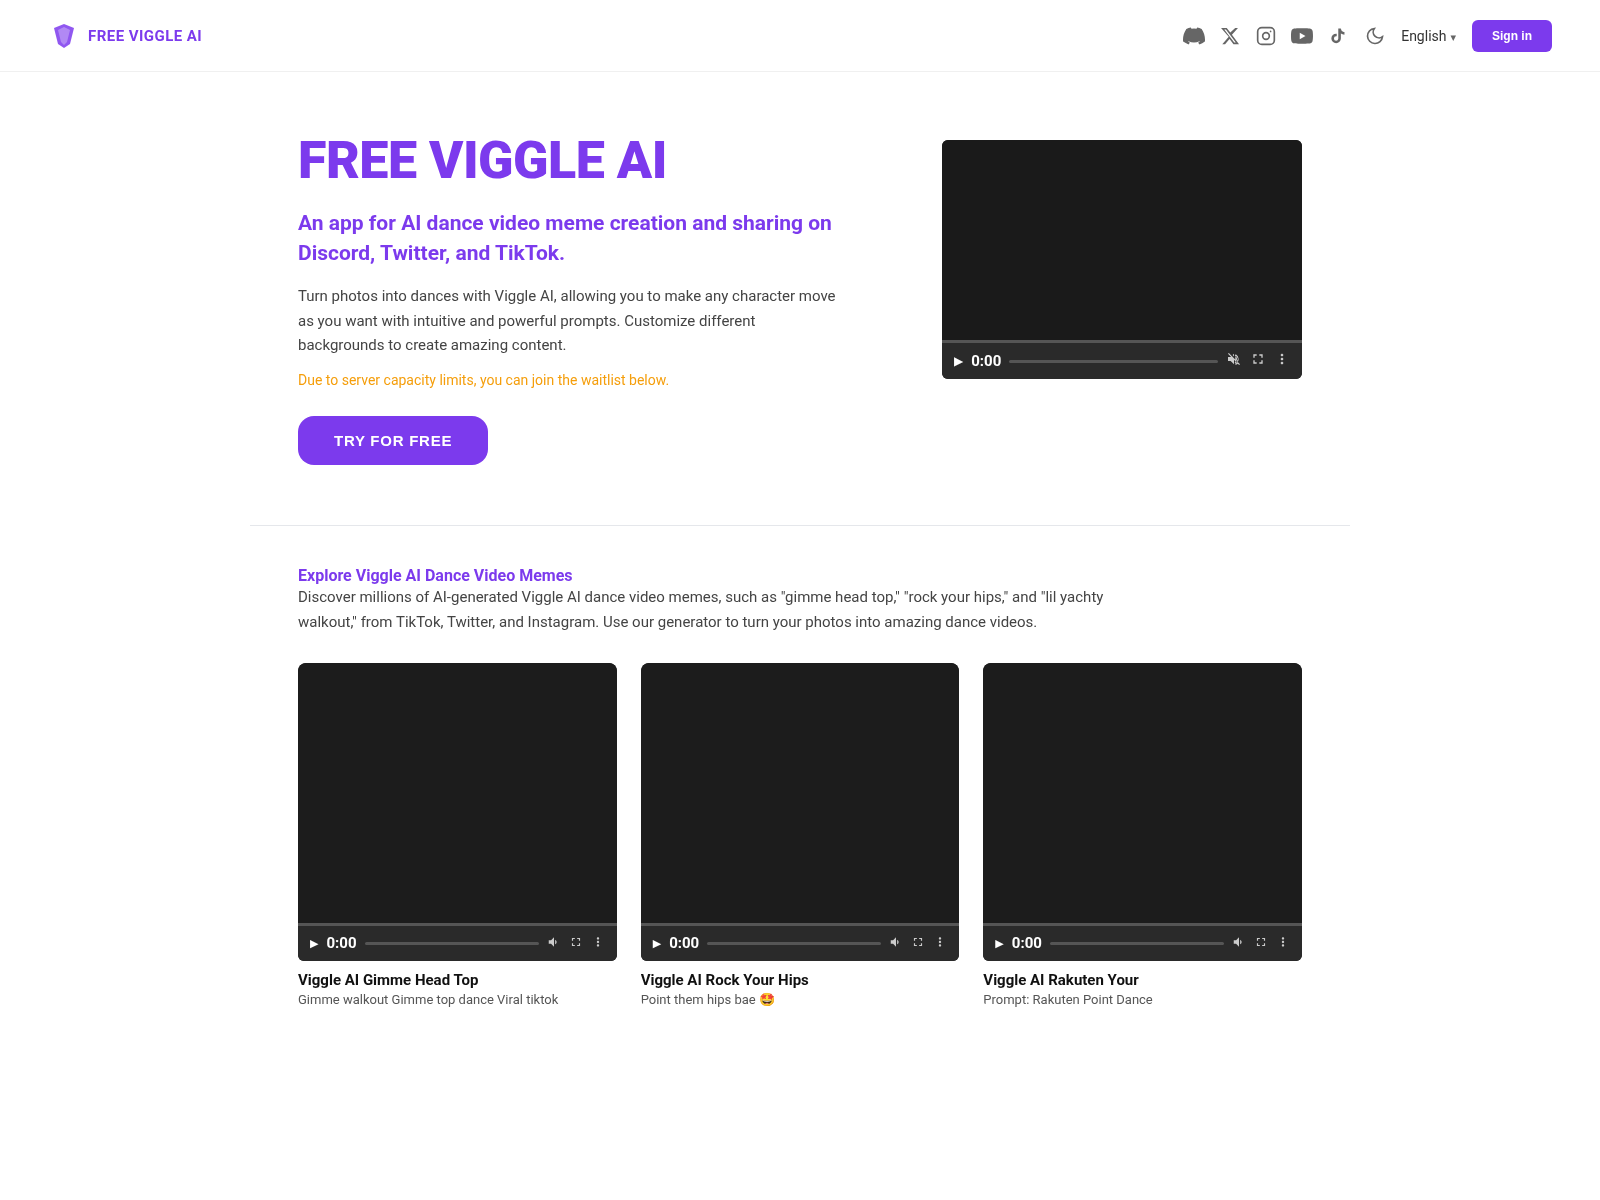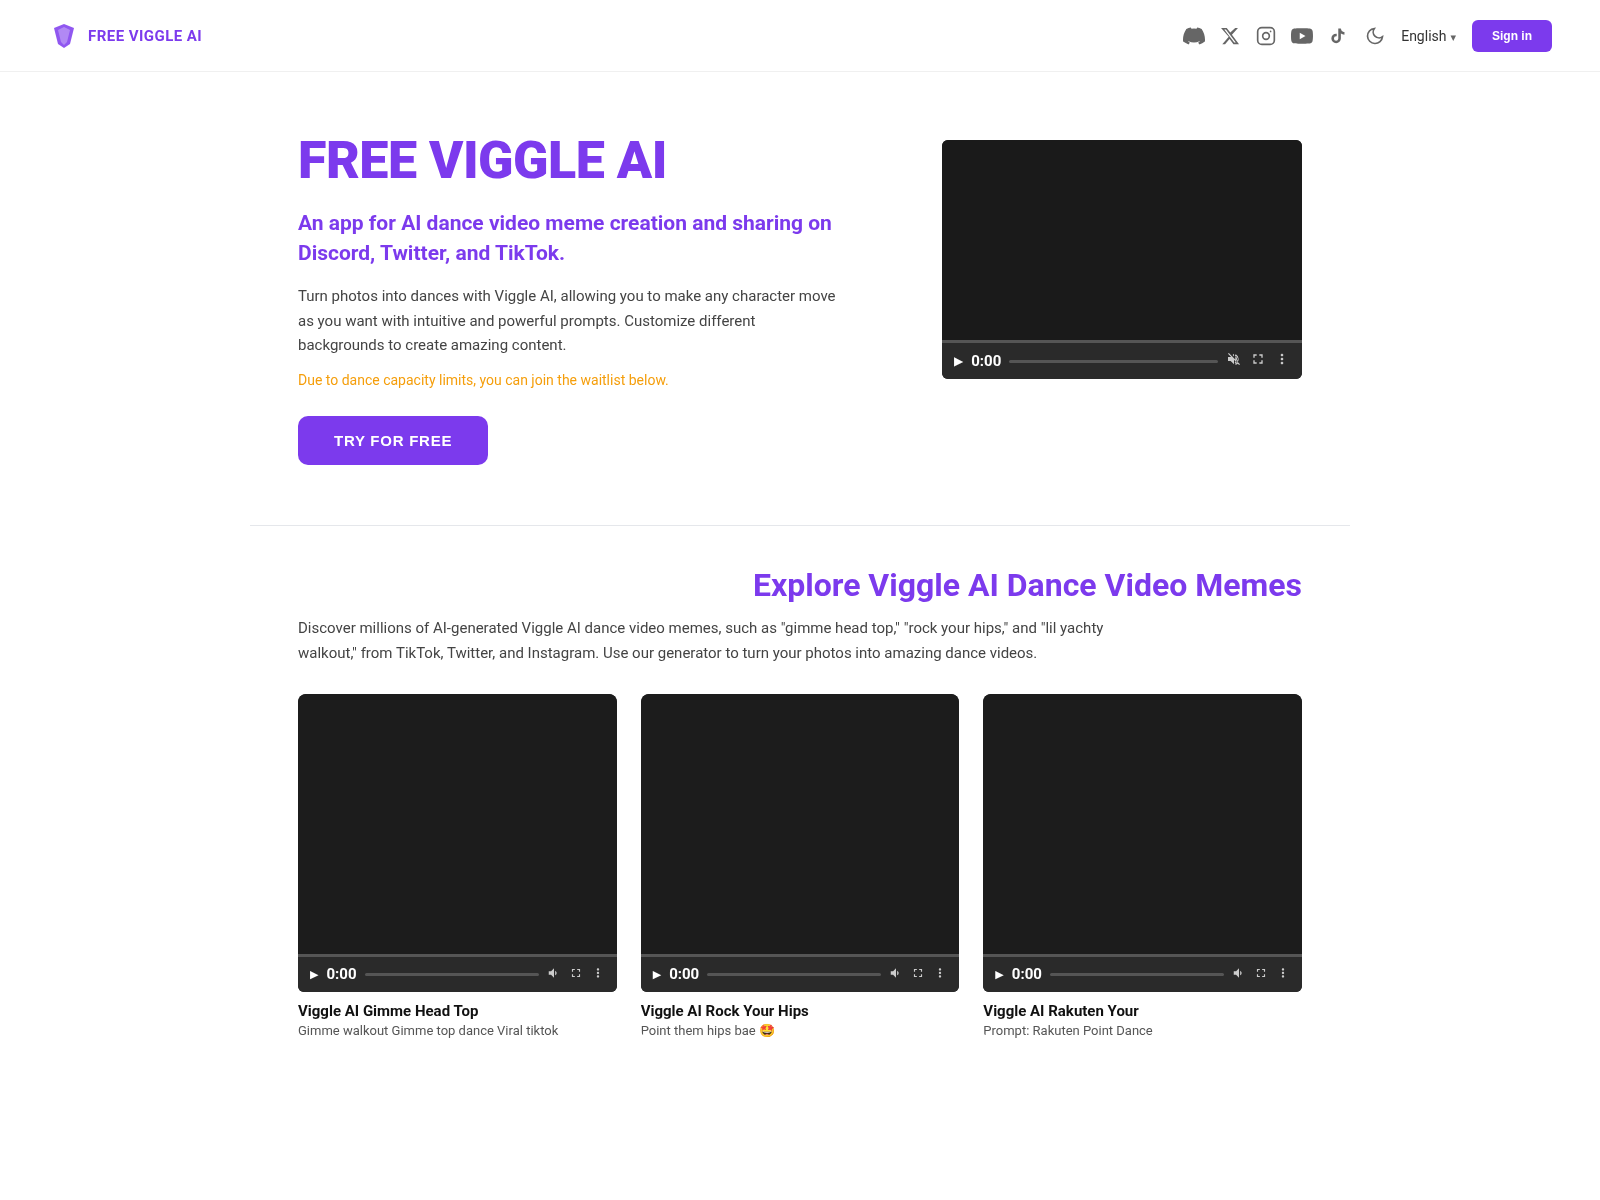--- a/index.html
+++ b/index.html
@@ -121,21 +121,21 @@
     }
     .hero-waitlist {
       font-size: 14px;
       color: #f59e0b;
       margin-bottom: 28px;
     }
     .try-btn {
       background: #7c3aed;
       color: #fff;
       border: none;
-      border-radius: 10px;
+      border-radius: 16px;
       padding: 16px 36px;
       font-size: 15px;
       font-weight: 800;
       cursor: pointer;
       letter-spacing: 0.05em;
       text-transform: uppercase;
     }
 
     .hero-video {
       flex: 0 0 360px;
@@ -167,25 +167,23 @@
       border-top: 1px solid #e5e7eb;
     }
 
     
     .explore-section {
       max-width: 1100px;
       margin: 0 auto;
       padding: 20px 48px 60px;
     }
     .explore-title {
-      font-size: 32px;
+      font-size: 16px;
       font-weight: 700;
       color: #7c3aed;
-      margin-bottom: 12px;
-      text-align: right;
     }
     .explore-description {
       font-size: 15px;
       color: #444;
       line-height: 1.65;
       margin-bottom: 28px;
       max-width: 860px;
     }
     .video-grid {
       display: grid;
@@ -302,21 +300,21 @@
 
     <button class="sign-in-btn">Sign in</button>
   </div>
 </nav>
 
 <section class="hero">
   <div class="hero-content">
     <h1 class="hero-title">FREE VIGGLE AI</h1>
     <h2 class="hero-subtitle">An app for AI dance video meme creation and sharing on Discord, Twitter, and TikTok.</h2>
     <p class="hero-description">Turn photos into dances with Viggle AI, allowing you to make any character move as you want with intuitive and powerful prompts. Customize different backgrounds to create amazing content.</p>
-    <p class="hero-waitlist">Due to dance capacity limits, you can join the waitlist below.</p>
+    <p class="hero-waitlist">Due to server capacity limits, you can join the waitlist below.</p>
     <button class="try-btn">TRY FOR FREE</button>
   </div>
   <div class="hero-video">
     <div class="video-player">
       <div class="video-screen"></div>
       <div class="video-card-progress-line" style="height:3px;background:#555;"></div>
       <div class="video-card-controls">
         <span class="video-play-btn">▶</span>
         <span class="video-card-time">0:00</span>
         <div class="video-card-progress"></div>

